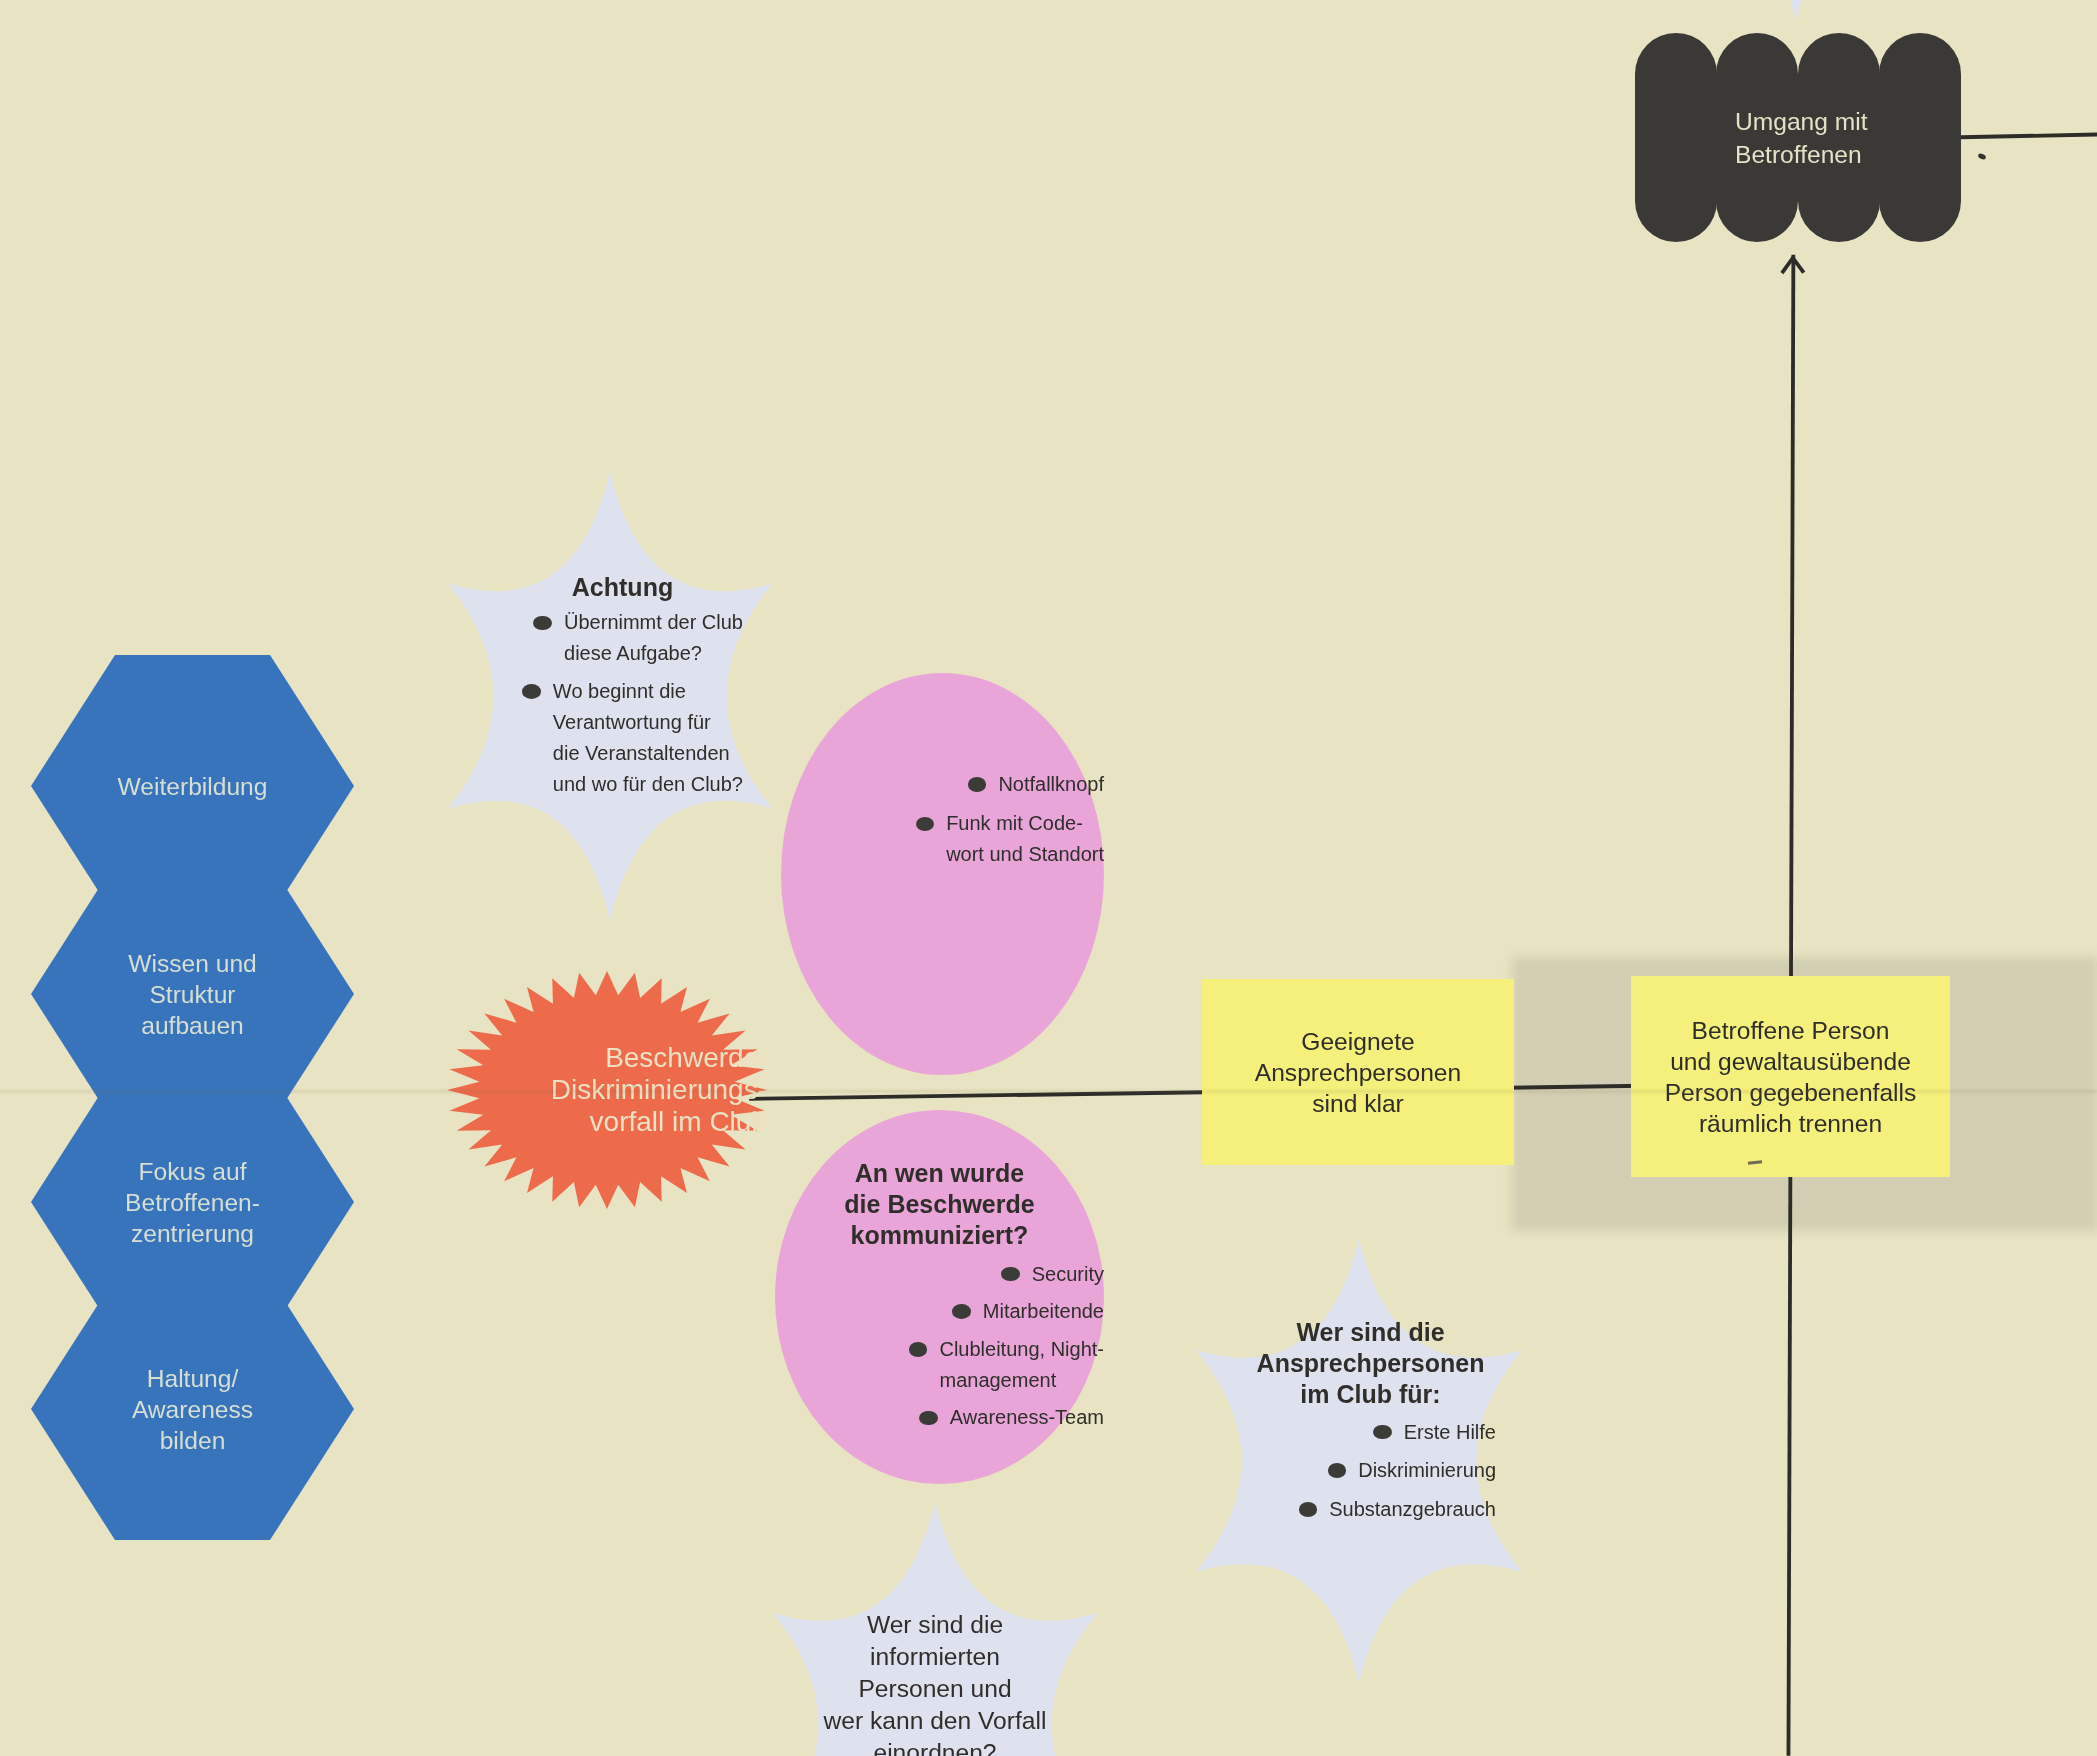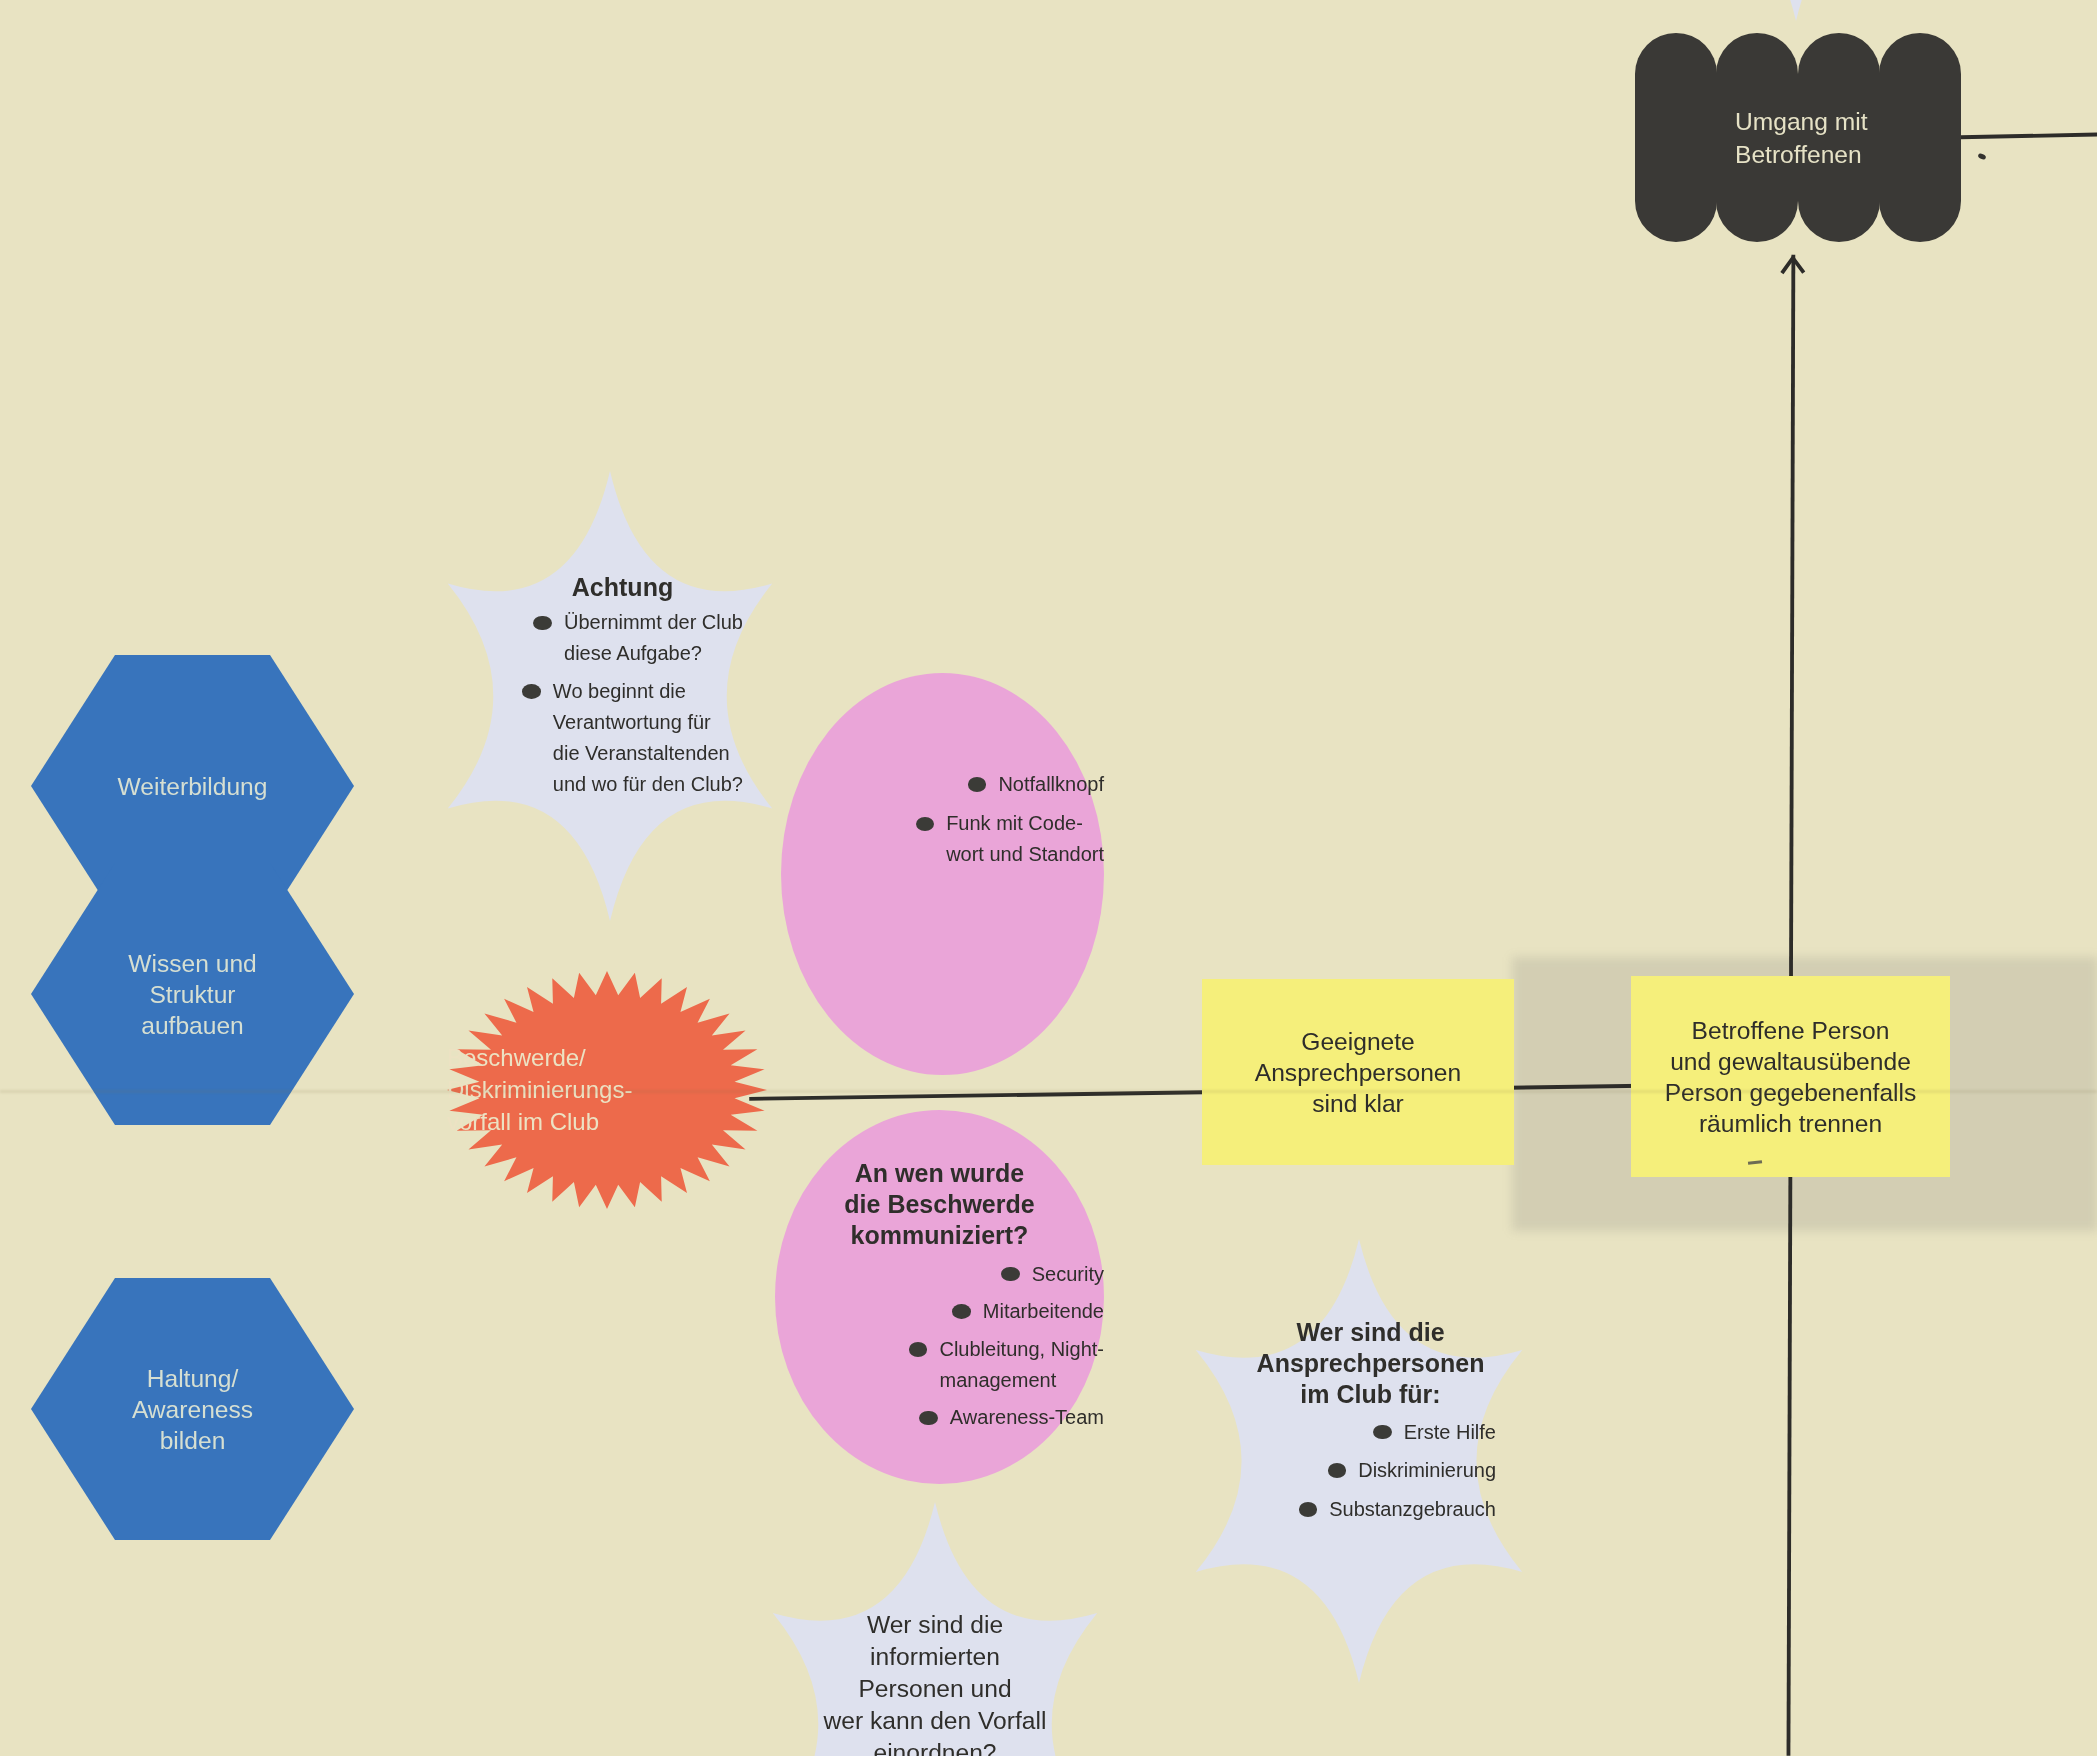--- a/index.html
+++ b/index.html
@@ -50,22 +50,22 @@
   #ellipse-meldung { left:781px; top:673px; width:323px; height:402px; }
   #ellipse-meldung .content { padding-top:87px; }
   #ellipse-meldung .bullets { margin-top:8.7px; padding-left:74px; gap:8.7px; }
   #ellipse-komm { left:775px; top:1110px; width:329px; height:374px; }
   #ellipse-komm .content { padding-top:48px; }
   #ellipse-komm .bullets { margin-top:7.6px; padding-left:71px; gap:6.6px; }
   
   .burst { position:absolute; left:447px; top:971px; width:320px; height:238px; z-index:10; }
   .burst > svg { position:absolute; inset:0; width:100%; height:100%; fill:#ed6a4b; }
   .burst .content { position:relative; z-index:2; height:100%; display:flex; flex-direction:column;
-    align-items:flex-start; justify-content:center; text-align:center;
-    font-size:24px; line-height:32px; color:#ece2c3; }
+    align-items:flex-end; justify-content:center; text-align:center;
+    font-size:28px; line-height:32px; color:#ece2c3; }
   
   .note { position:absolute; background:#f5ef7b; display:flex; flex-direction:column;
     align-items:center; justify-content:center; text-align:center;
     font-size:24.6px; line-height:31px; color:#2e2d2a; z-index:10; }
   #note-ansprech { left:1202px; top:979px; width:312px; height:186px; }
   #note-trennen  { left:1631px; top:976px; width:319px; height:201px; }
   
   .title { font-weight:bold; text-align:center; font-size:25px; line-height:31px; }
   .bullets { display:flex; flex-direction:column; }
   #star-achtung .bullets { margin-top:4.4px; gap:6.6px; }
@@ -111,20 +111,27 @@
       <span class="ln" style="text-align:center">Weiterbildung</span>
     </div>
   </div>
   <div class="hex" id="hex-2">
     <div class="hex-label">
       <span class="ln" style="text-align:center">Wissen und</span>
       <span class="ln" style="text-align:center">Struktur</span>
       <span class="ln" style="text-align:center">aufbauen</span>
     </div>
   </div>
+  <div class="hex" id="hex-3">
+    <div class="hex-label">
+      <span class="ln" style="text-align:center">Fokus auf</span>
+      <span class="ln" style="text-align:center">Betroffenen-</span>
+      <span class="ln" style="text-align:center">zentrierung</span>
+    </div>
+  </div>
   <div class="hex" id="hex-4">
     <div class="hex-label">
       <span class="ln" style="text-align:center">Haltung/</span>
       <span class="ln" style="text-align:center">Awareness</span>
       <span class="ln" style="text-align:center">bilden</span>
     </div>
   </div>
 
   <div class="star" id="star-achtung">
     <svg viewBox="-0.87 -1 1.74 2" preserveAspectRatio="none">

